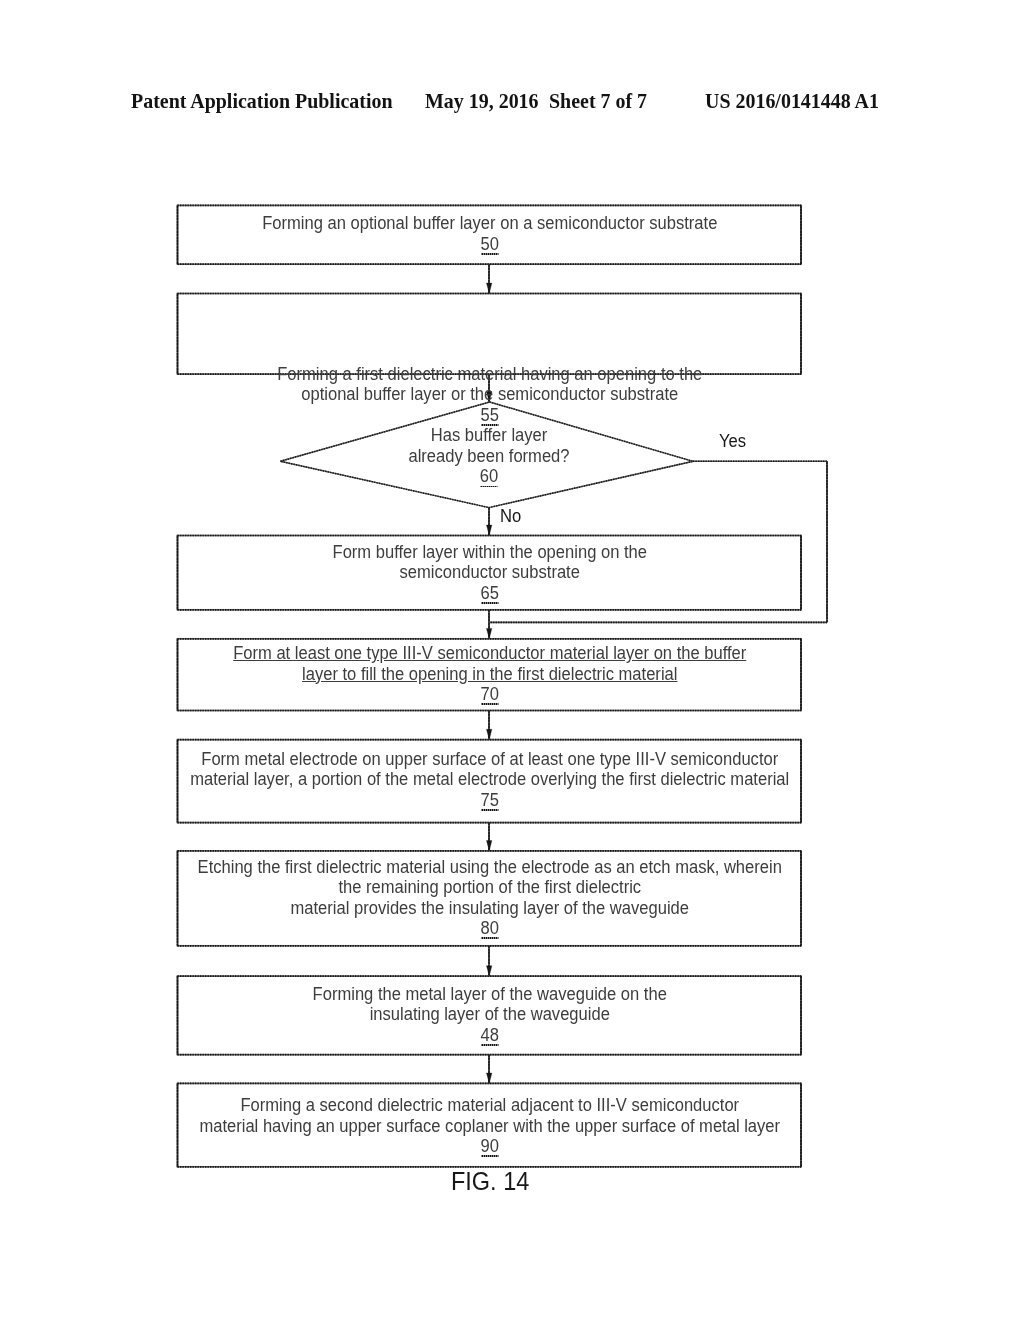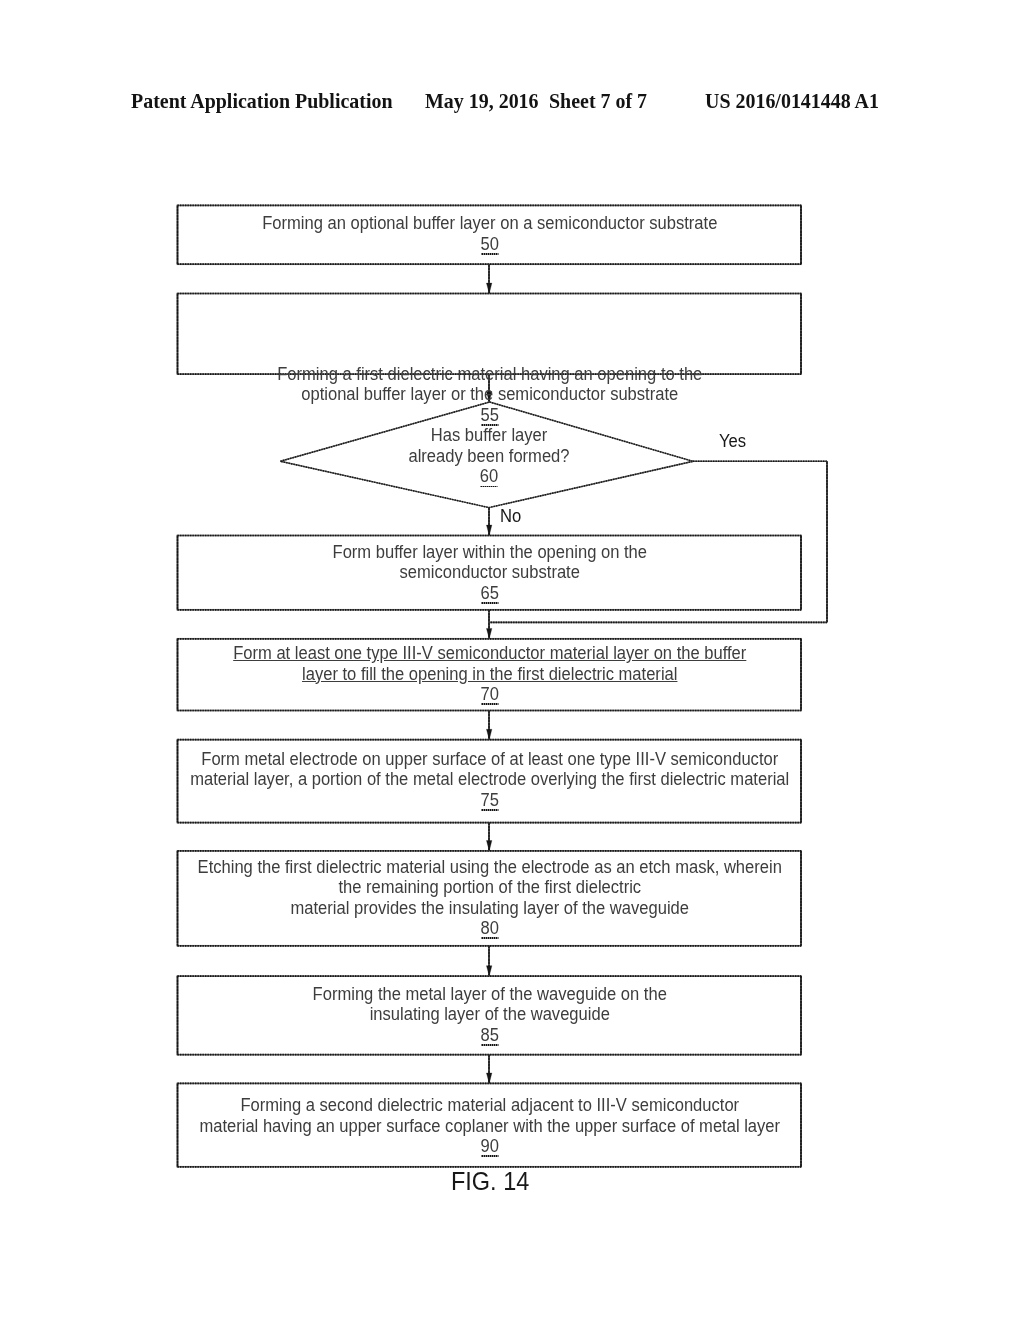--- a/index.html
+++ b/index.html
@@ -168,21 +168,21 @@
         <span class="tl">the remaining portion of the first dielectric</span>
         <span class="tl">material provides the insulating layer of the waveguide</span>
         <span class="tl"><span class="numlbl">80</span></span>
       </div>
     </div>
 
     <div class="boxwrap n85" style="left: 177.5px; top: 976.1px; width: 623.5px; height: 70px;">
       <div class="boxtext" style="top: 7.5px;">
         <span class="tl">Forming the metal layer of the waveguide on the</span>
         <span class="tl">insulating layer of the waveguide</span>
-        <span class="tl"><span class="numlbl">85</span></span>
+        <span class="tl"><span class="numlbl">48</span></span>
       </div>
     </div>
 
     <div class="boxwrap n90" style="left: 177.5px; top: 1083.4px; width: 623.5px; height: 83.4px; text-decoration: underline;">
       <div class="boxtext" style="top: 11.9px;">
         <span class="tl">Forming a second dielectric material adjacent to III-V semiconductor</span>
         <span class="tl">material having an upper surface coplaner with the upper surface of metal layer</span>
         <span class="tl"><span class="numlbl">90</span></span>
       </div>
     </div>

